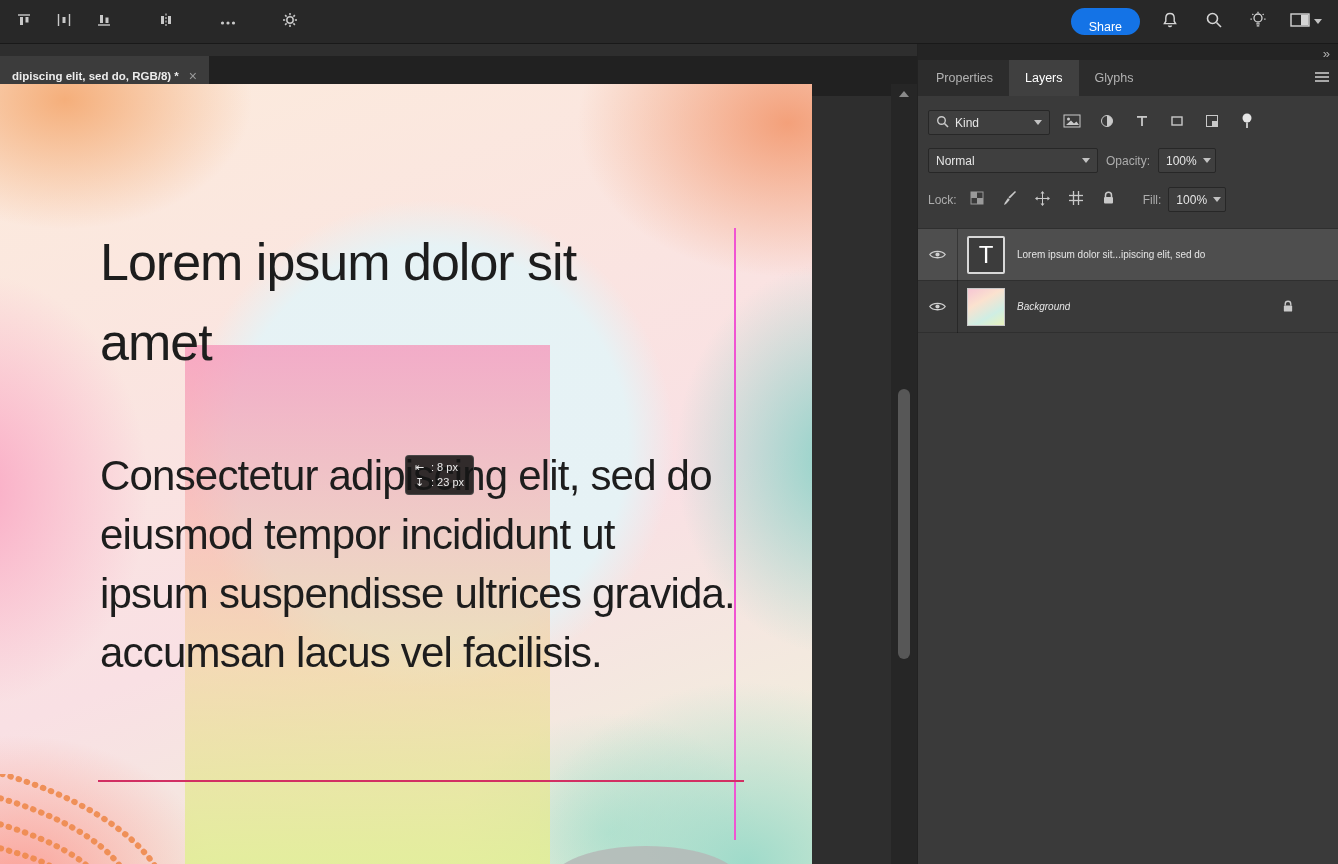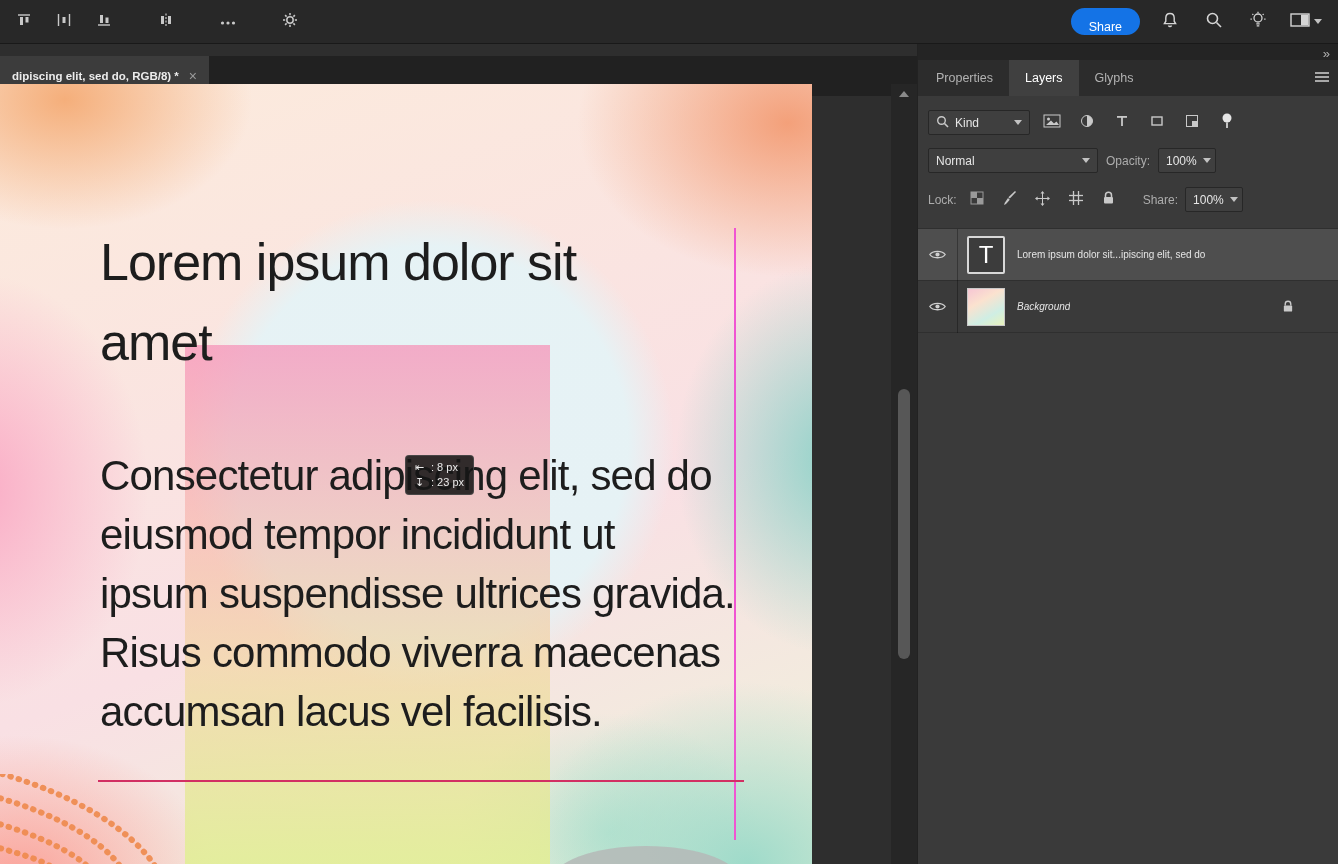--- a/index.html
+++ b/index.html
@@ -71,21 +71,21 @@
   .panel-tabs{height:36px;background:#2c2c2c;display:flex;align-items:stretch;position:relative;padding-left:2px;}
   .panel-tab{padding:0 16px;line-height:36px;font-size:12.5px;color:#b2b2b2;cursor:default;}
   .panel-tab.active{background:#404040;color:#fff;}
   .panel-menu{position:absolute;right:8px;top:11px;background:none;border:none;padding:0;}
 
   .panel-body{position:relative;}
   .filter-row{display:flex;align-items:center;gap:9px;margin:14px 10px 0;}
   .combo{display:flex;align-items:center;gap:6px;background:#3f3f3f;border:1px solid #272727;
          border-radius:2px;height:25px;padding:0 7px;color:#e6e6e6;font-size:12px;}
   .combo .chev{margin-left:auto;}
-  .kind-combo{width:102px;}
+  .kind-combo{width:122px;}
   .mini-btn{background:none;border:none;padding:0;width:26px;height:22px;display:flex;
             align-items:center;justify-content:center;}
   .blend-row{display:flex;align-items:center;gap:8px;margin:13px 10px 0;}
   .blend-combo{width:170px;}
   .val-combo{width:58px;}
   .lbl{color:#adadad;font-size:12px;}
   .lock-row{display:flex;align-items:center;gap:7px;margin:14px 10px 0;}
   .fill-lbl{margin-left:14px;}
 
   .layer-list{margin-top:16px;border-top:1px solid #2f2f2f;}
@@ -203,21 +203,20 @@
       <div class="gray-blob"></div>
 
       <div class="canvas-heading">
         <div>Lorem ipsum dolor sit</div>
         <div>amet</div>
       </div>
       <div class="canvas-body">
         <div>Consectetur adipiscing elit, sed do</div>
         <div>eiusmod tempor incididunt ut</div>
         <div>ipsum suspendisse ultrices gravida.</div>
-        <div>Risus commodo viverra maecenas</div>
         <div>accumsan lacus vel facilisis.</div>
       </div>
 
       <div class="guide-v"></div>
       <div class="guide-h"></div>
 
       <div class="measure-tooltip">
         <div class="m-row">
           <span class="m-icon">⇤</span>
           <span>: 8 px</span>
@@ -340,21 +339,21 @@
                 <line x1="0" y1="4.5" x2="14" y2="4.5"></line>
                 <line x1="0" y1="9.5" x2="14" y2="9.5"></line>
               </svg></span>
         </button>
         <button class="mini-btn">
           <span><svg width="13" height="14" viewBox="0 0 13 14">
                 <path d="M3.5 6V4.3a3 3 0 0 1 6 0V6" fill="none" stroke="#c9c9c9" stroke-width="1.5"></path>
                 <rect x="2" y="6" width="9" height="6.5" rx="1" fill="#c9c9c9"></rect>
               </svg></span>
         </button>
-        <span class="lbl fill-lbl">Share:</span>
+        <span class="lbl fill-lbl">Fill:</span>
         <div class="combo val-combo">
           <span>100%</span>
           <span class="chev"></span>
         </div>
       </div>
 
       <div class="layer-list">
         <div class="layer-row selected">
           <div class="eye-cell">
             <span><svg width="17" height="11" viewBox="0 0 17 11">

